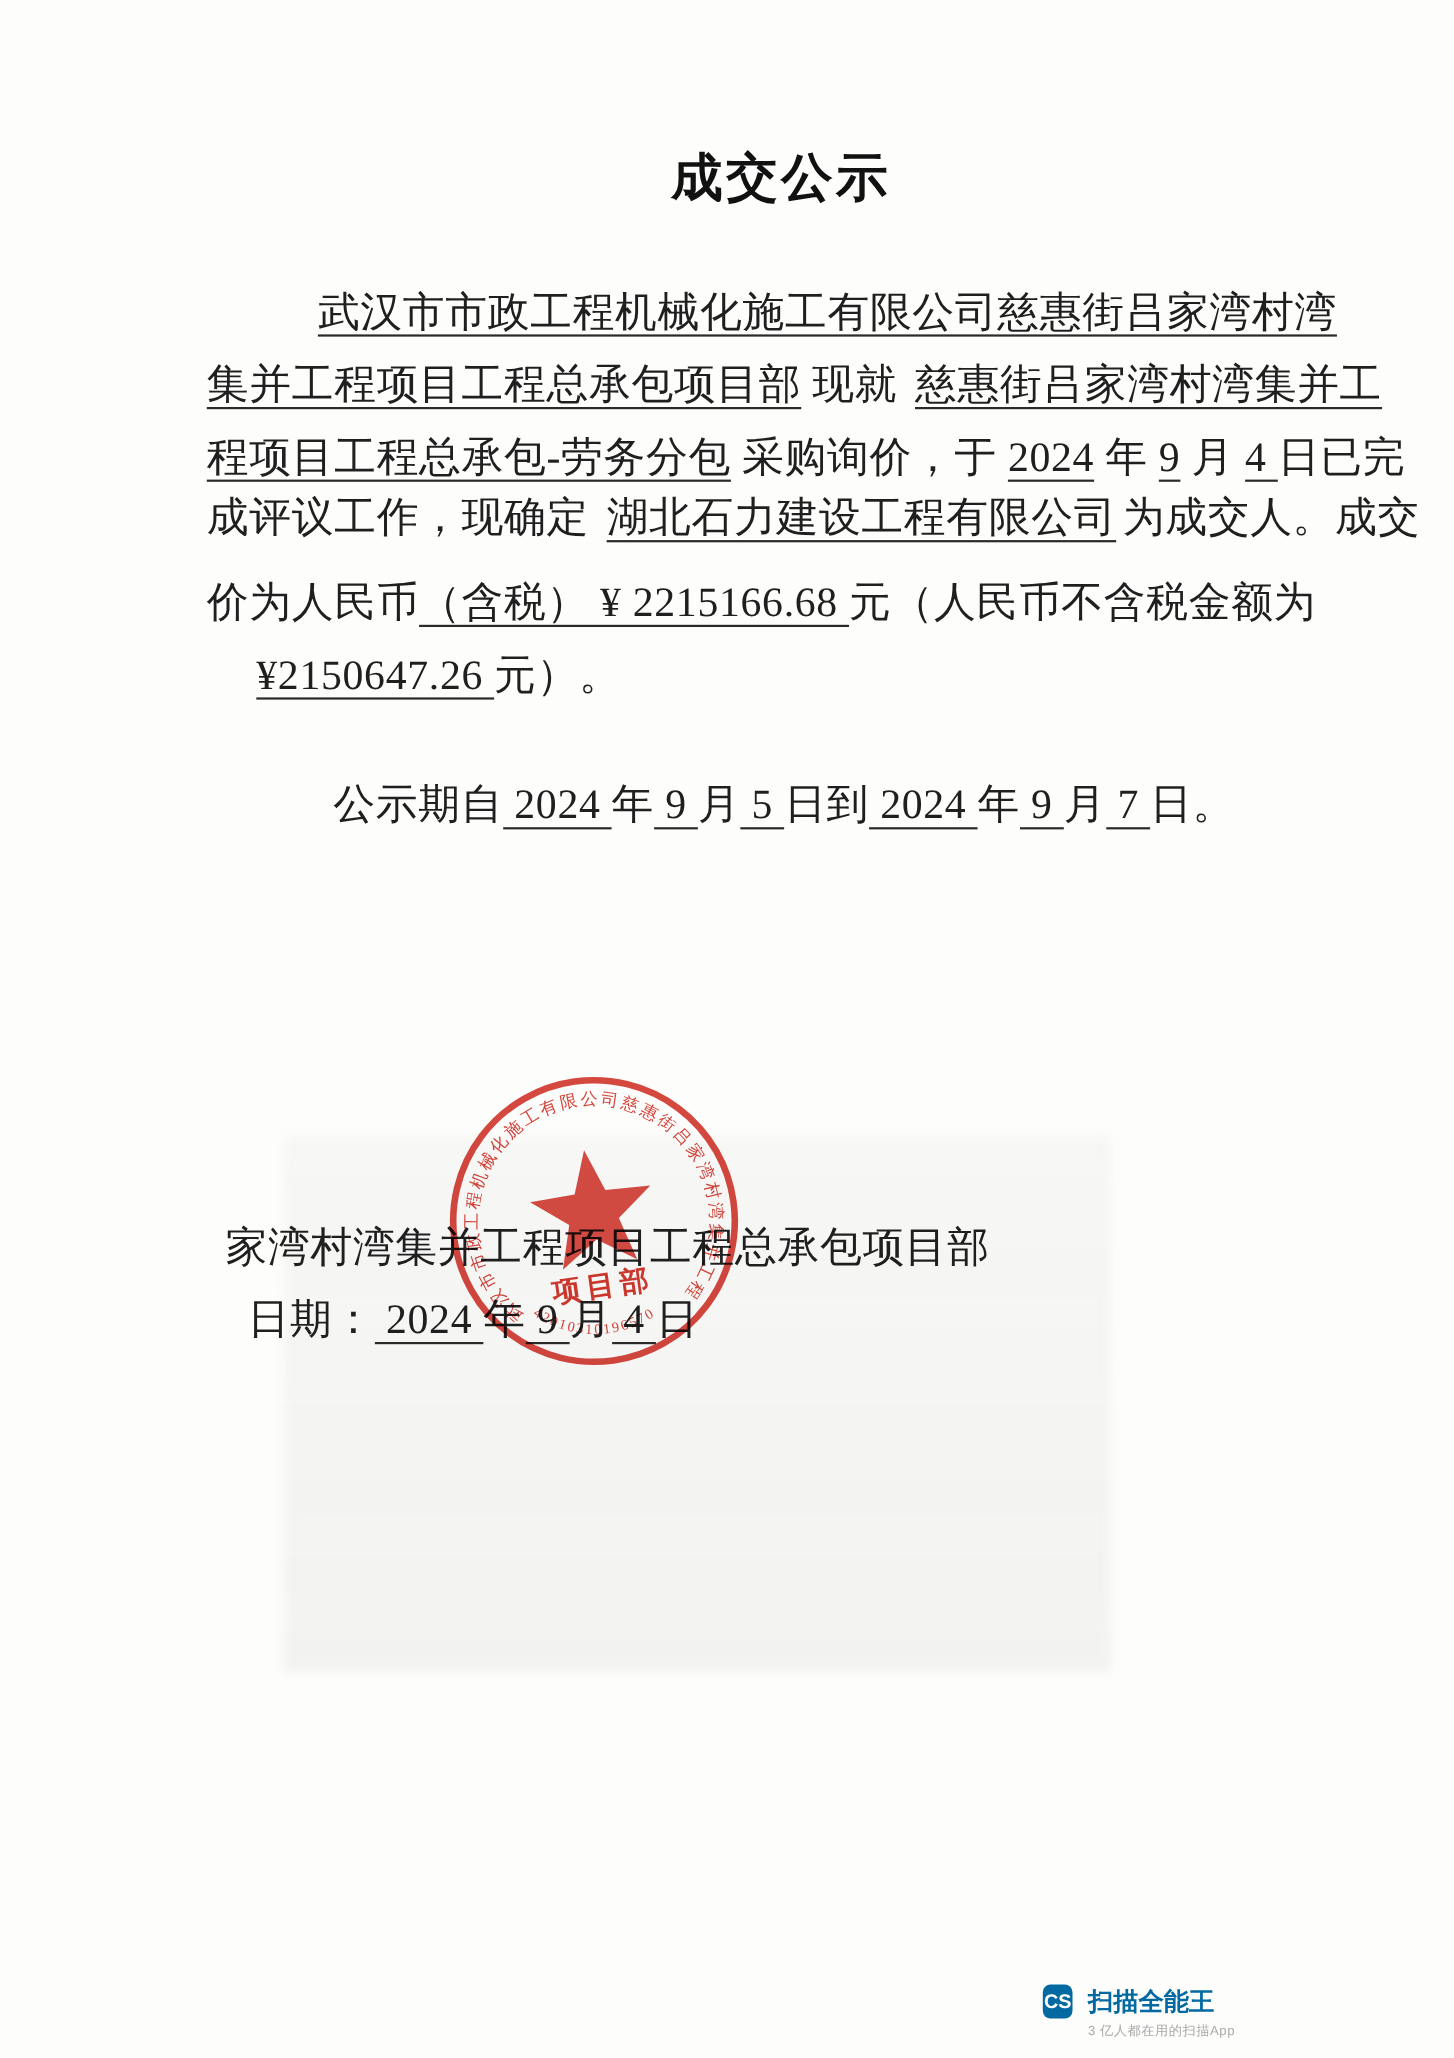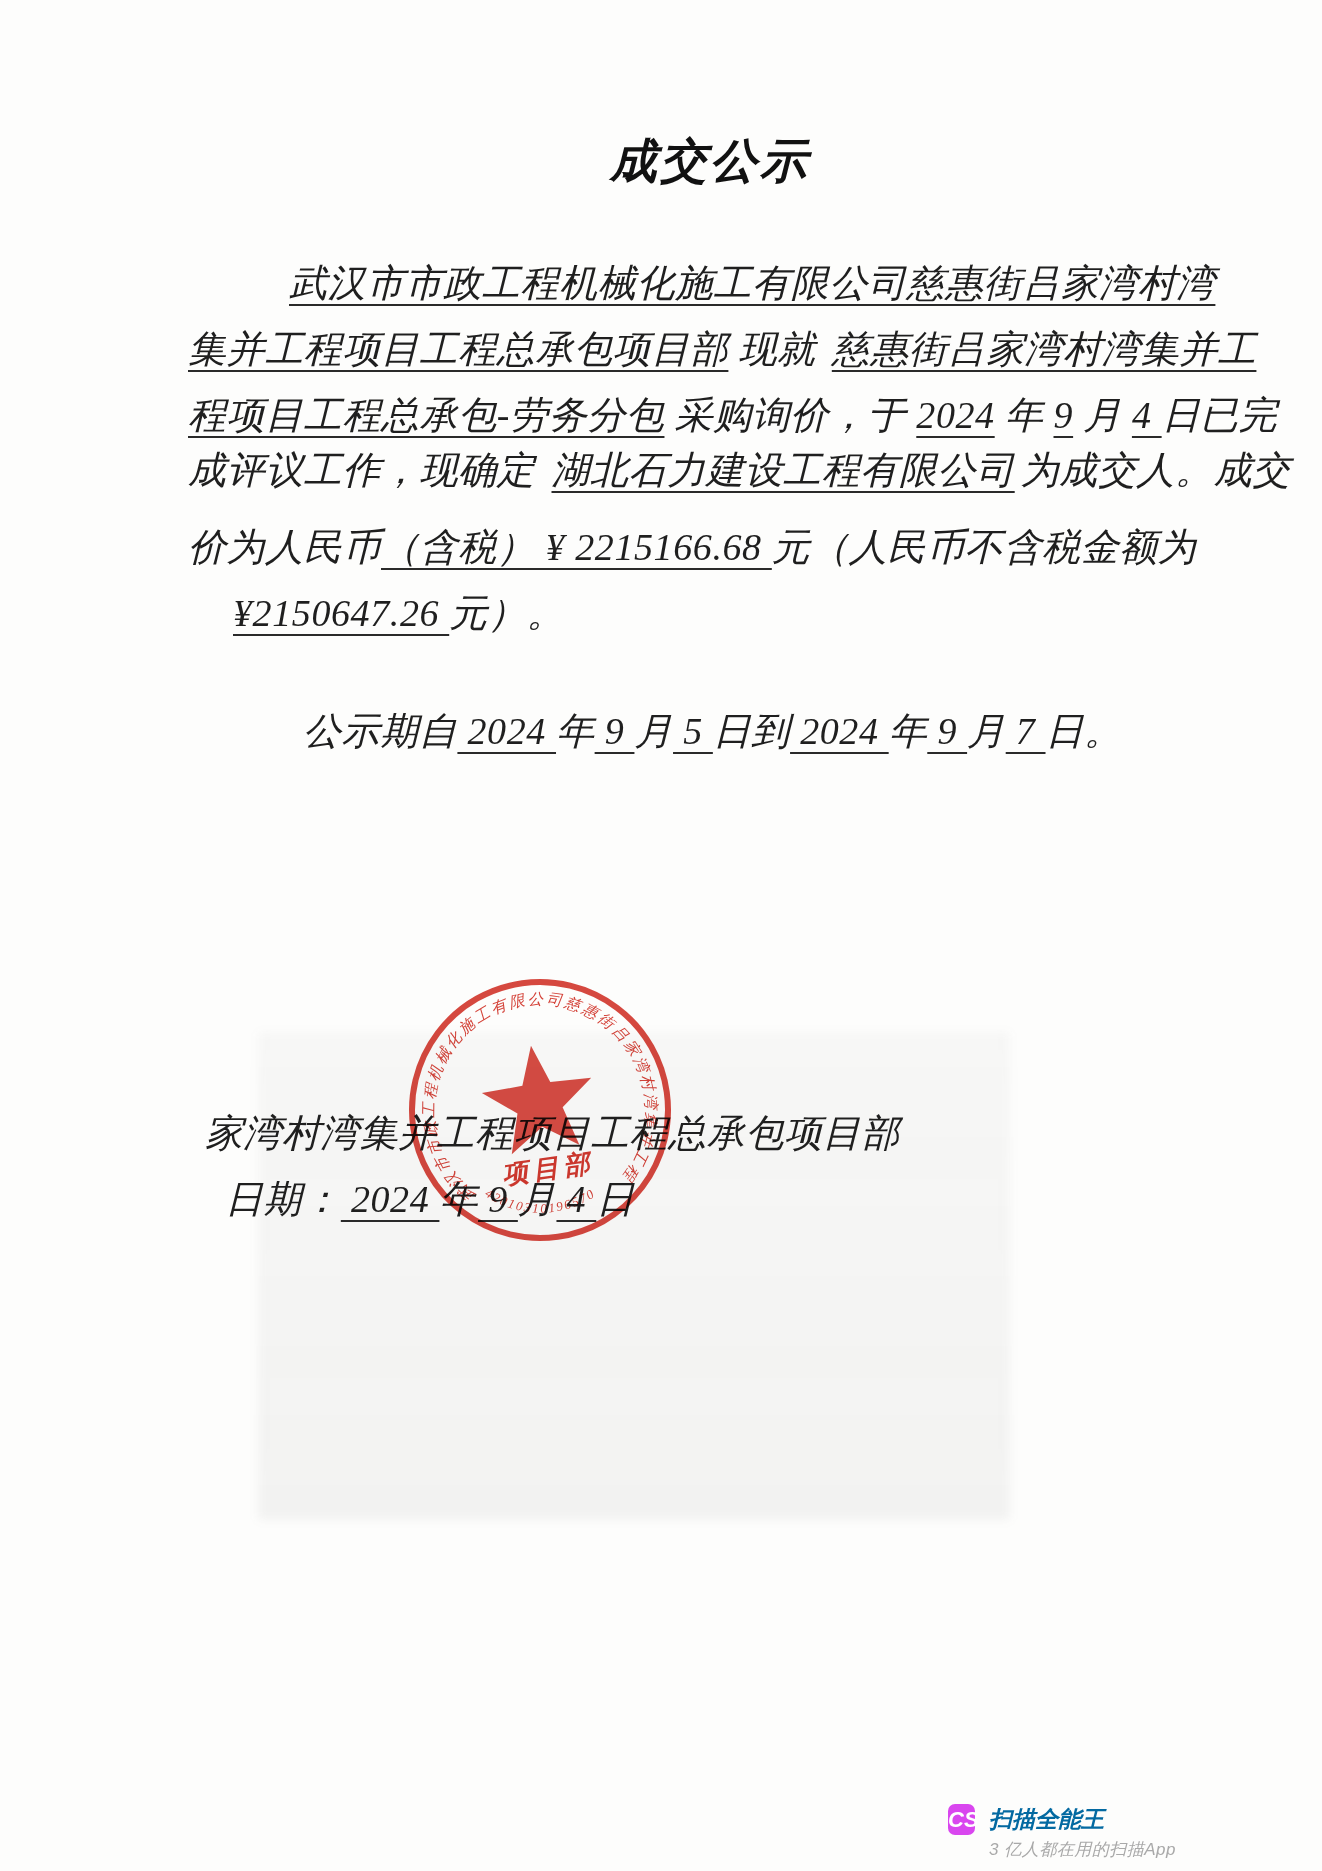--- a/index.html
+++ b/index.html
@@ -4,21 +4,20 @@
 <style>
   html,body{margin:0;padding:0;background:#e8e8e8;}
   #page{
     position:relative;
     width:1322px;height:1871px;
     margin:0 auto;
     background:#fdfdfc;
     overflow:hidden;
     font-family:"Liberation Serif","DejaVu Serif",serif;
     color:#1e1e1e;
-    font-style:italic;
   }
   .line{
     position:absolute;
     font-size:38px;
     letter-spacing:0.6px;
     white-space:nowrap;
     color:#1f1f1f;
   }
   .u{
     text-decoration:underline;
@@ -39,33 +38,33 @@
   }
   #stamp{
     position:absolute;left:390px;top:960px;width:300px;height:300px;
     mix-blend-mode:multiply;opacity:0.9;
   }
   #watermark{
     position:absolute;left:948px;top:1800px;width:300px;height:60px;
   }
   #wm-logo{
     position:absolute;left:0;top:4px;width:27px;height:31px;
-    background:#d946ef;border-radius:7px;
+    background:#0369a1;border-radius:7px;
     color:#fff;font-family:"Liberation Sans",sans-serif;
-    font-weight:bold;font-size:22px;line-height:31px;text-align:center;
+    font-weight:bold;font-size:18px;line-height:31px;text-align:center;
   }
   #wm-name{
     position:absolute;left:41px;top:4px;
     font-family:"Liberation Sans",sans-serif;
     font-size:23px;font-weight:bold;color:#0369a1;white-space:nowrap;
   }
   #wm-tagline{
     position:absolute;left:41px;top:38px;
     font-family:"Liberation Sans",sans-serif;
-    font-size:17px;color:#a9a9a9;white-space:nowrap;letter-spacing:0.5px;
+    font-size:12px;color:#a9a9a9;white-space:nowrap;letter-spacing:0.5px;
   }
   svg text{font-family:"Liberation Serif","DejaVu Serif",serif;}
 </style>
 </head>
 <body>
 
 <div id="page">
 
   <div id="scan-shadow"></div>
 

